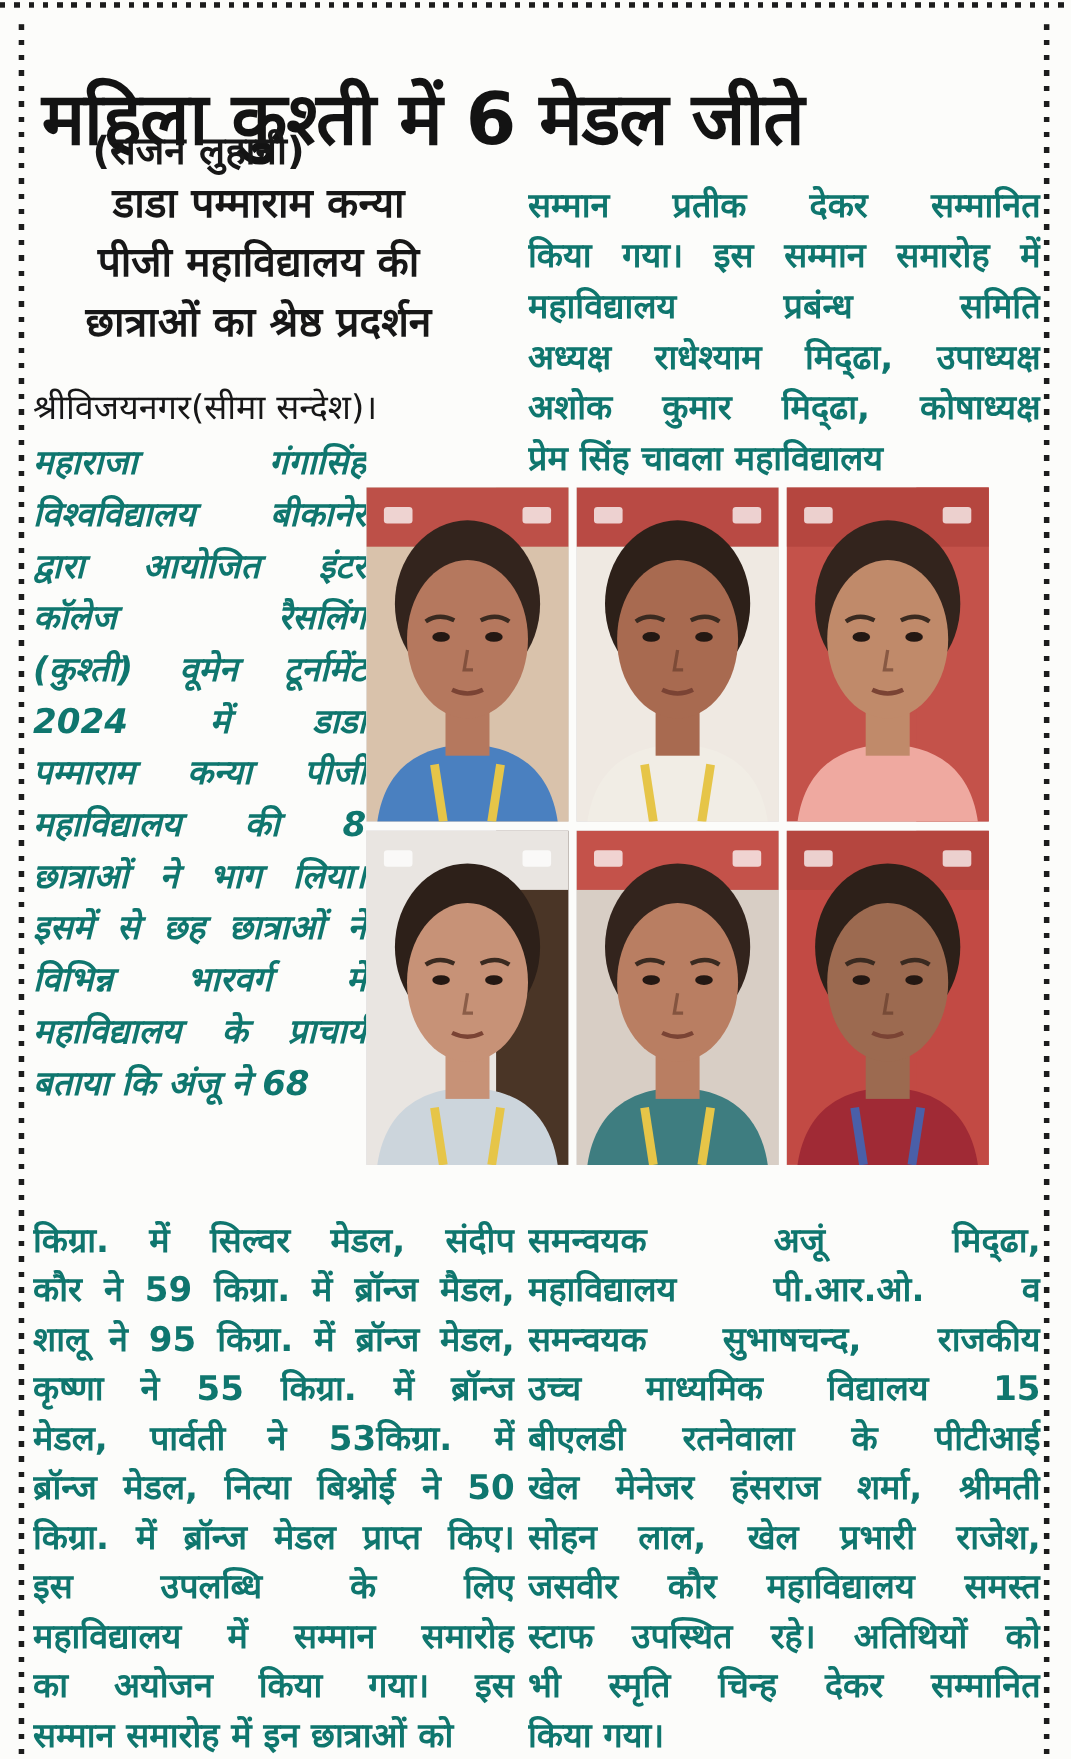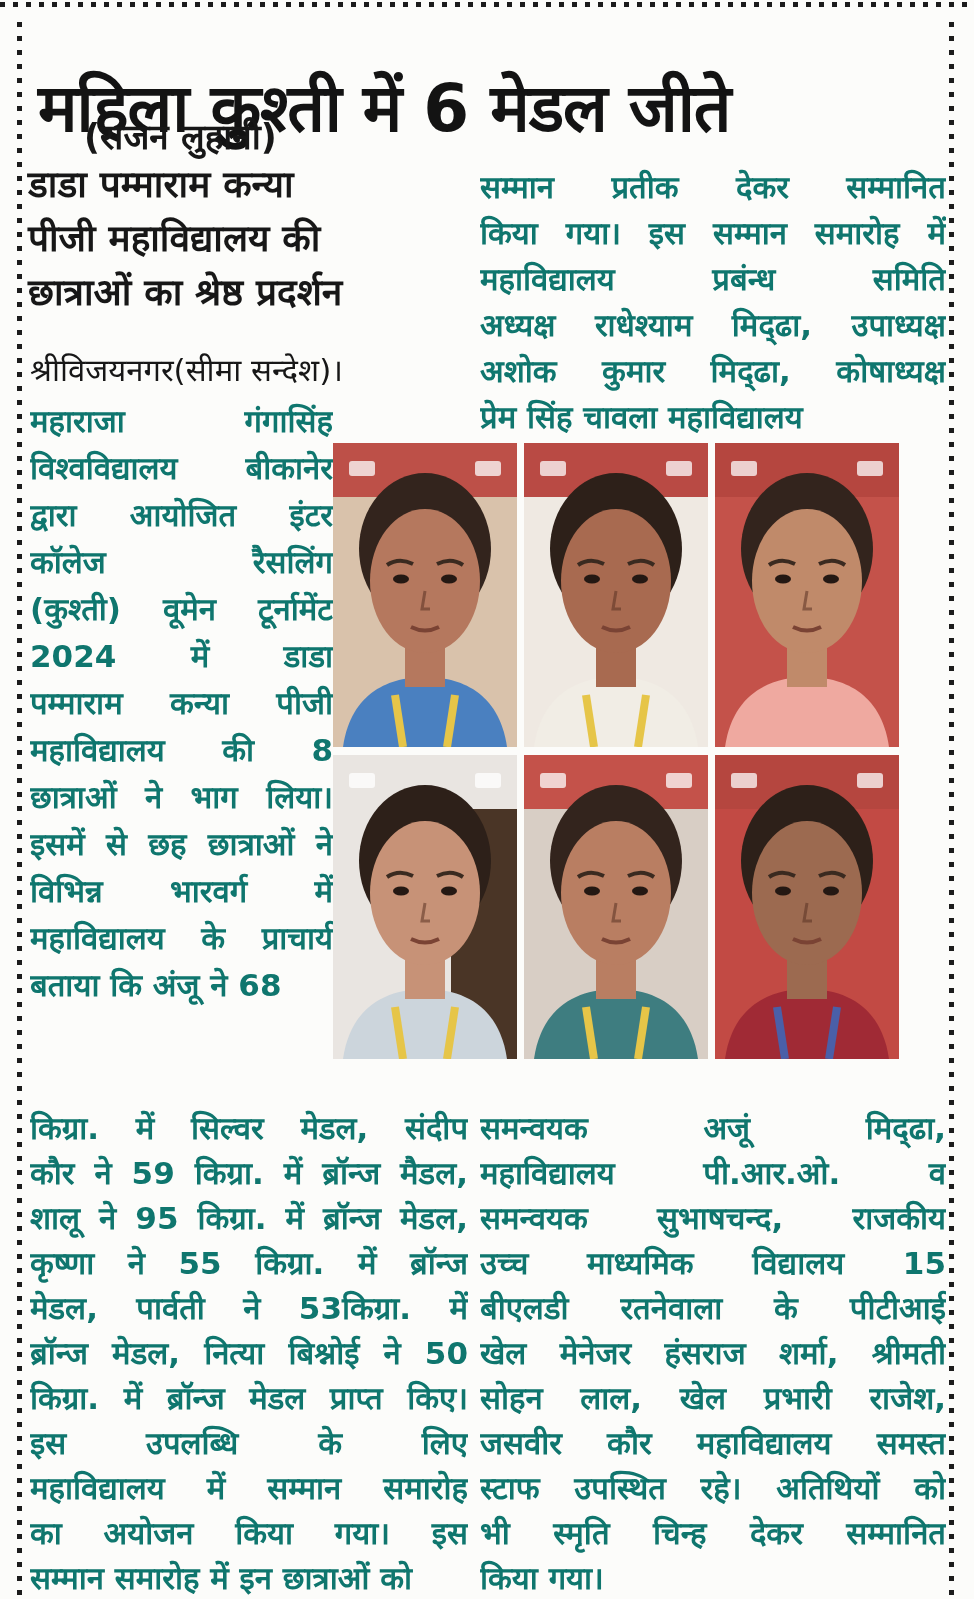--- a/index.html
+++ b/index.html
@@ -29,37 +29,38 @@
     text-align:left; letter-spacing:-1px; color:#131313;
     white-space:nowrap;
   }
   .byline {
     position:absolute; left:84px; top:112px;
     font-size:35px; font-weight:700;
   }
   .subheadline {
     position:absolute; left:28px; top:158px; width:414px;
     font-size:37px; line-height:54px; font-weight:800;
+    text-align:center;
   }
   .dateline {
     position:absolute; left:30px; top:348px; width:430px;
     font-size:31px; font-weight:400;
   }
 
   .col { position:absolute; font-size:31px; font-weight:600; color:#0f766e; }
   .col .line {
     text-align:justify; text-align-last:justify;
     white-space:nowrap; overflow:hidden;
   }
   .col .line:last-child { text-align-last:left; }
 
   .col.right-top    { left:480px; top:164px;  width:466px; }
   .col.right-top    .line { height:46px; line-height:46px; }
   .col.left-narrow  { left:30px;  top:398px;  width:303px; }
-  .col.left-narrow  .line { height:47px; line-height:47px; }
+  .col.left-narrow  .line { height:47px; line-height:47px;font-style:italic; }
   .col.left-bottom  { left:30px;  top:1106px; width:438px; }
   .col.left-bottom  .line { height:45px; line-height:45px; }
   .col.right-bottom { left:480px; top:1106px; width:466px; }
   .col.right-bottom .line { height:45px; line-height:45px; }
 
   .photo-grid {
     position:absolute; left:333px; top:443px;
     display:grid;
     grid-template-columns:repeat(3,184px);
     grid-auto-rows:304px;

